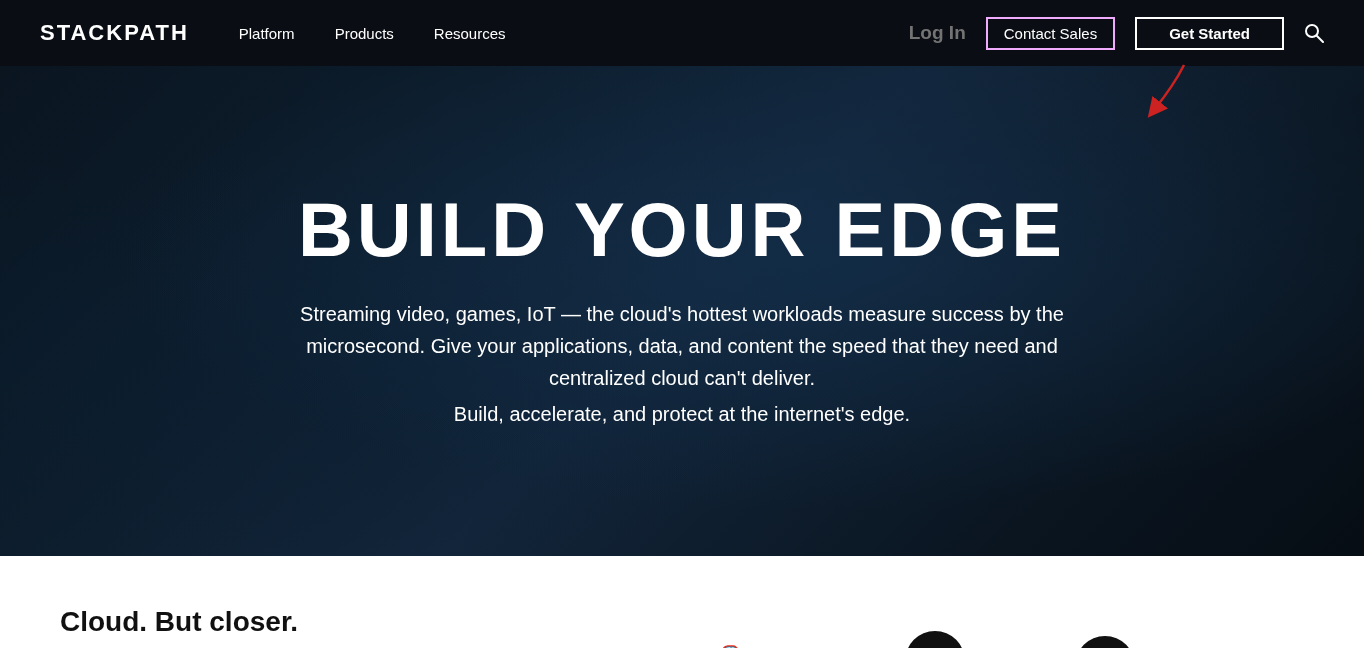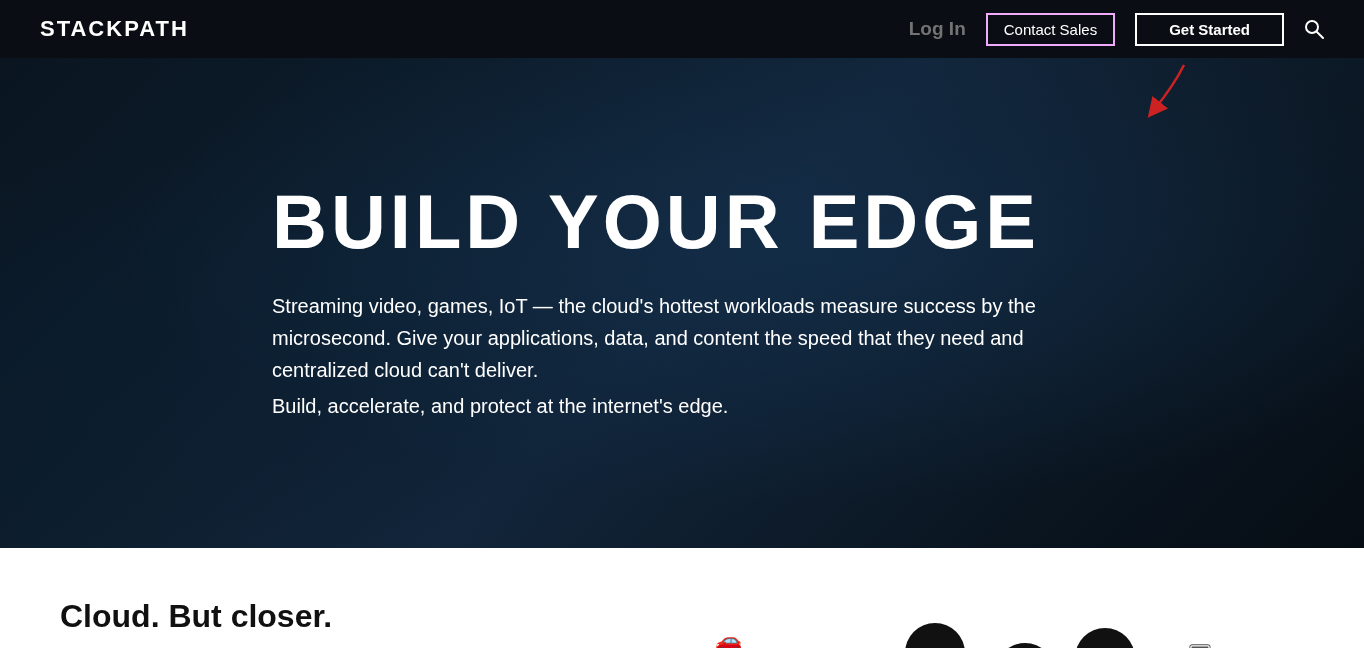--- a/index.html
+++ b/index.html
@@ -5,21 +5,21 @@
     * { margin: 0; padding: 0; box-sizing: border-box; }
     body { font-family: 'Arial', sans-serif; width: 1364px; overflow-x: hidden; }
 
     
     .navbar {
       background: #0a0e14;
       display: flex;
       align-items: center;
       justify-content: space-between;
       padding: 0 40px;
-      height: 58px;
+      height: 66px;
       position: relative;
       z-index: 10;
     }
     .navbar-left { display: flex; align-items: center; gap: 50px; }
     .logo {
       color: #fff;
       font-size: 22px;
       font-weight: 900;
       letter-spacing: 2px;
       font-family: 'Arial Black', sans-serif;
@@ -70,20 +70,21 @@
     }
 
     
     .hero {
       background: linear-gradient(135deg, #0a1520 0%, #0d1e2e 30%, #12253a 50%, #0a1520 80%, #060d14 100%);
       height: 490px;
       display: flex;
       flex-direction: column;
       align-items: center;
       justify-content: center;
+      text-align: center;
       position: relative;
       overflow: hidden;
     }
     .hero::before {
       content: '';
       position: absolute;
       top: 0; left: 0; right: 0; bottom: 0;
       background: radial-gradient(ellipse at 60% 40%, rgba(20,50,80,0.6) 0%, transparent 60%),
                   radial-gradient(ellipse at 20% 60%, rgba(10,30,50,0.4) 0%, transparent 50%);
     }
@@ -124,21 +125,21 @@
     .bottom-section {
       background: #fff;
       display: flex;
       align-items: flex-start;
       padding: 50px 60px;
       min-height: 200px;
       gap: 80px;
     }
     .bottom-left { flex: 0 0 500px; }
     .bottom-title {
-      font-size: 32px;
+      font-size: 28px;
       font-weight: 900;
       color: #111;
       margin-bottom: 30px;
     }
     .bottom-text {
       font-size: 15px;
       color: #444;
       line-height: 1.7;
     }
 
@@ -185,20 +186,25 @@
       height: 100%;
       pointer-events: none;
     }
   </style>
 </head>
 <body>
 
 <nav class="navbar">
   <div class="navbar-left">
     <div class="logo">STACKPATH</div>
+    <div class="nav-links">
+      <a class="nav-link">Platform</a>
+      <a class="nav-link">Products</a>
+      <a class="nav-link">Resources</a>
+    </div>
   </div>
   <div class="navbar-right">
     <button class="btn-login">Log In</button>
     <button class="btn-contact">Contact Sales</button>
     <button class="btn-get-started">Get Started</button>
     <button class="search-icon-btn">
       <svg width="20" height="20" viewBox="0 0 20 20" fill="none">
         <circle cx="8" cy="8" r="6" stroke="white" stroke-width="2"></circle>
         <line x1="13" y1="13" x2="19" y2="19" stroke="white" stroke-width="2" stroke-linecap="round"></line>
       </svg>

